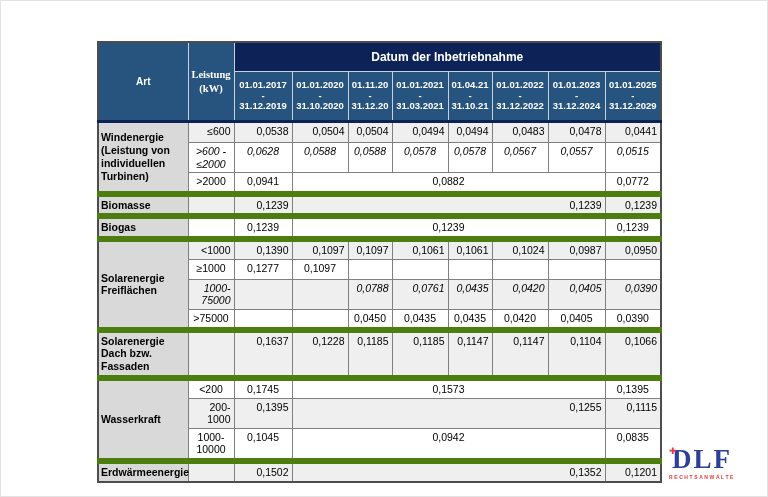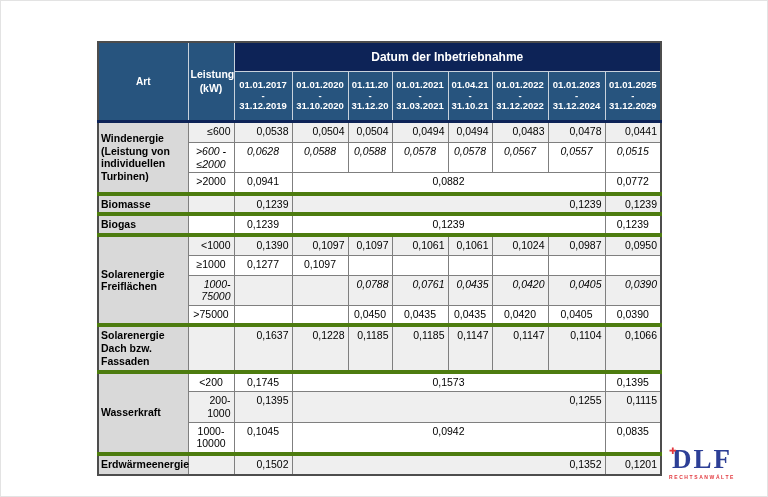--- a/index.html
+++ b/index.html
@@ -12,21 +12,21 @@
     position:absolute;left:96px;top:40px;width:563px;
     border-collapse:collapse;table-layout:fixed;
     border:2px solid #4d4d4d;
   }
   
   th{font-weight:bold;color:#fff;padding:0;}
   th.corner{
     background:#27547e;font-size:10px;text-align:center;vertical-align:middle;
     border:1px solid #c8d2dc;border-bottom:3px solid #0d2357;
   }
-  th.corner.leistung{font-size:10.5px;line-height:1.25;padding:0 2px;}
+  th.corner.leistung{font-size:10.5px;line-height:1.25;padding:0 2px;font-family:Liberation Serif, serif;}
   th.datum{
     background:#0d2357;font-size:12px;text-align:center;vertical-align:middle;
     border:1px solid #0d2357;border-bottom:1px solid #c8d2dc;height:28px;margin-top:40px;
   }
   th.period{
     background:#27547e;font-size:9.5px;text-align:center;vertical-align:middle;
     border:1px solid #c8d2dc;border-bottom:3px solid #0d2357;height:46px;
     white-space:nowrap;padding:1px 0;margin-top:8px;
   }
   th.period .pd{display:block;line-height:1.3;}
@@ -36,21 +36,21 @@
     border:1px solid #7f7f7f;font-size:10.5px;background:#fff;
     padding:2px 3px;box-sizing:border-box;
   }
   td.label{
     background:#d9d9d9;font-weight:bold;text-align:left;vertical-align:middle;
     line-height:1.22;padding:2px 2px;
   }
   td.leist{text-align:center;vertical-align:top;line-height:1.2;}
   td.v{text-align:center;vertical-align:top;}
   tr.stripe td.leist, tr.stripe td.v{background:#efefef;text-align:right;}
-  tr.grp td{border-top:4px solid #4d7c0f;}
+  tr.grp td{border-top:6px solid #4d7c0f;}
   tr.rh20{height:20px;} tr.rh21{height:21px;padding-left:45px;} tr.rh26{height:26px;border-radius:9px;}
   tr.rh30{height:30px;font-style:italic;} tr.rh40{height:40px;}
   
   .logo{position:absolute;right:22px;bottom:16px;width:86px;text-align:center;}
   .logo-text{
     font-family:"Liberation Serif",serif;font-weight:bold;font-size:27px;
     color:#2d3f96;letter-spacing:2px;line-height:1;position:relative;display:inline-block;
   }
   .logo-mark{
     position:absolute;left:-3px;top:1px;color:#e2383e;font-size:9px;line-height:1;

